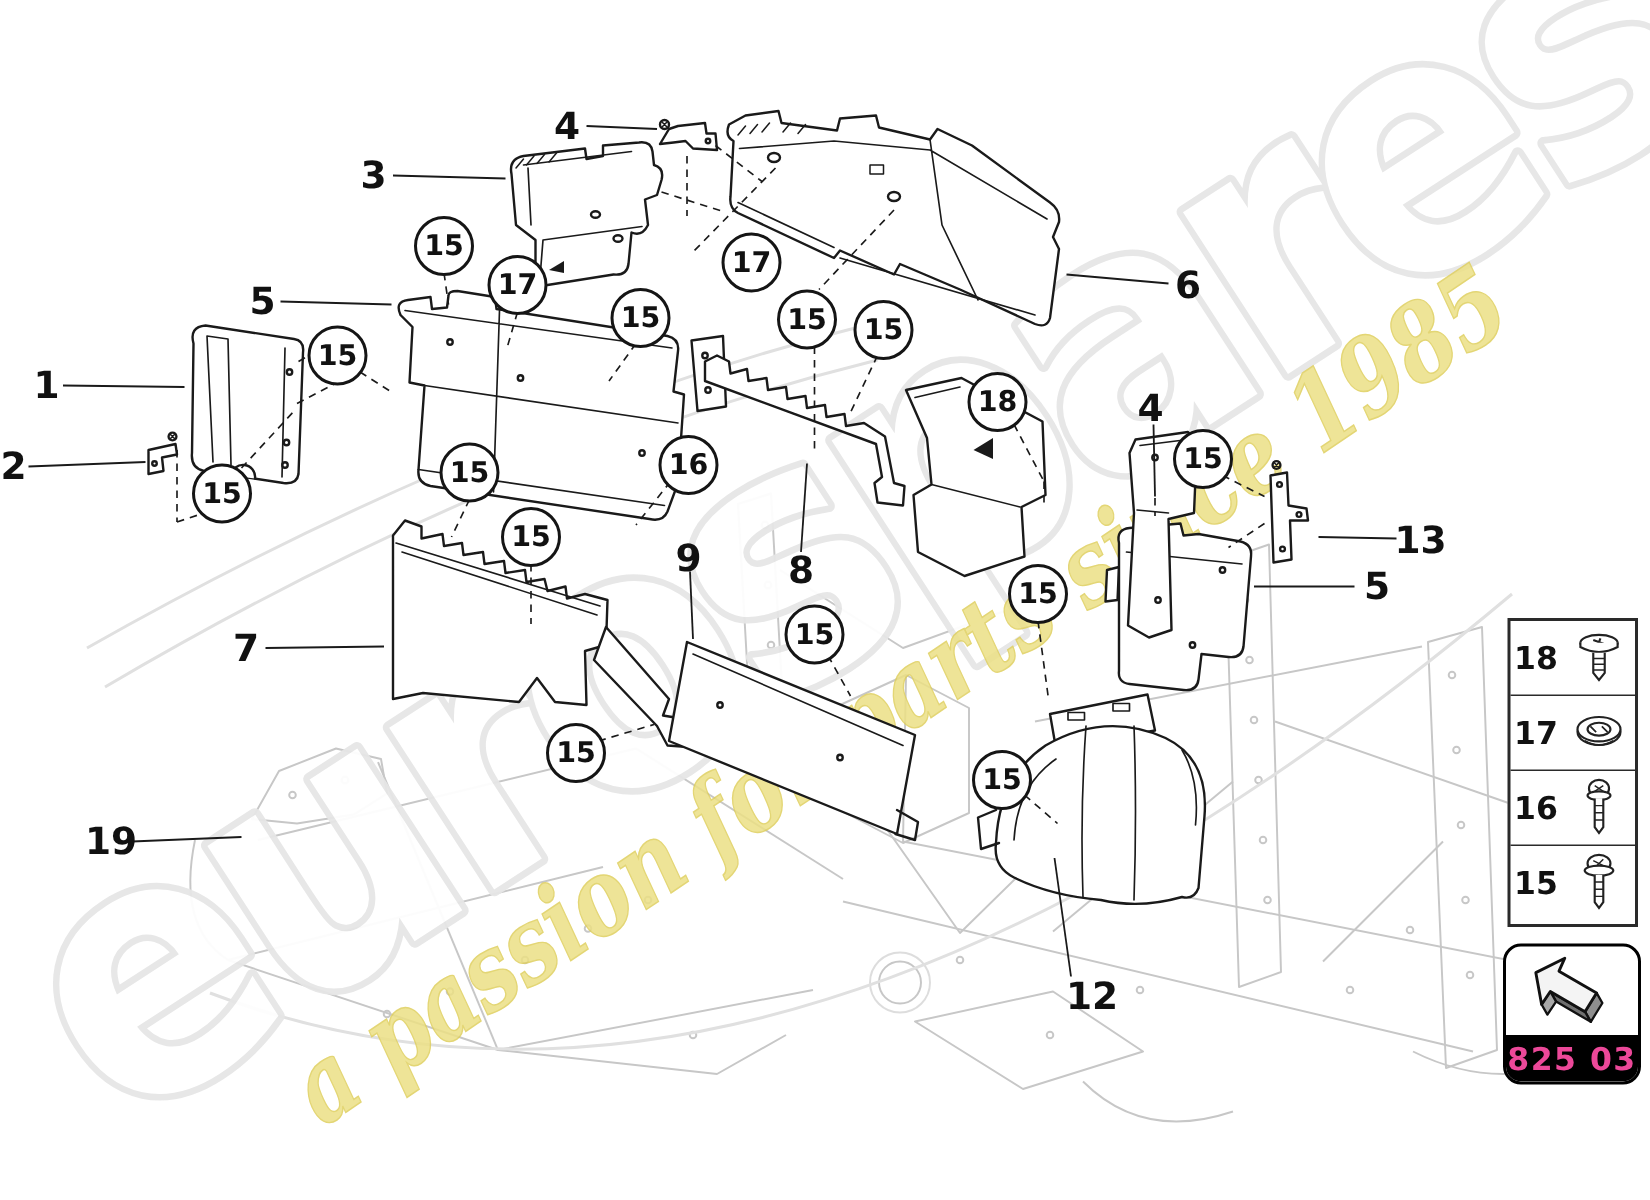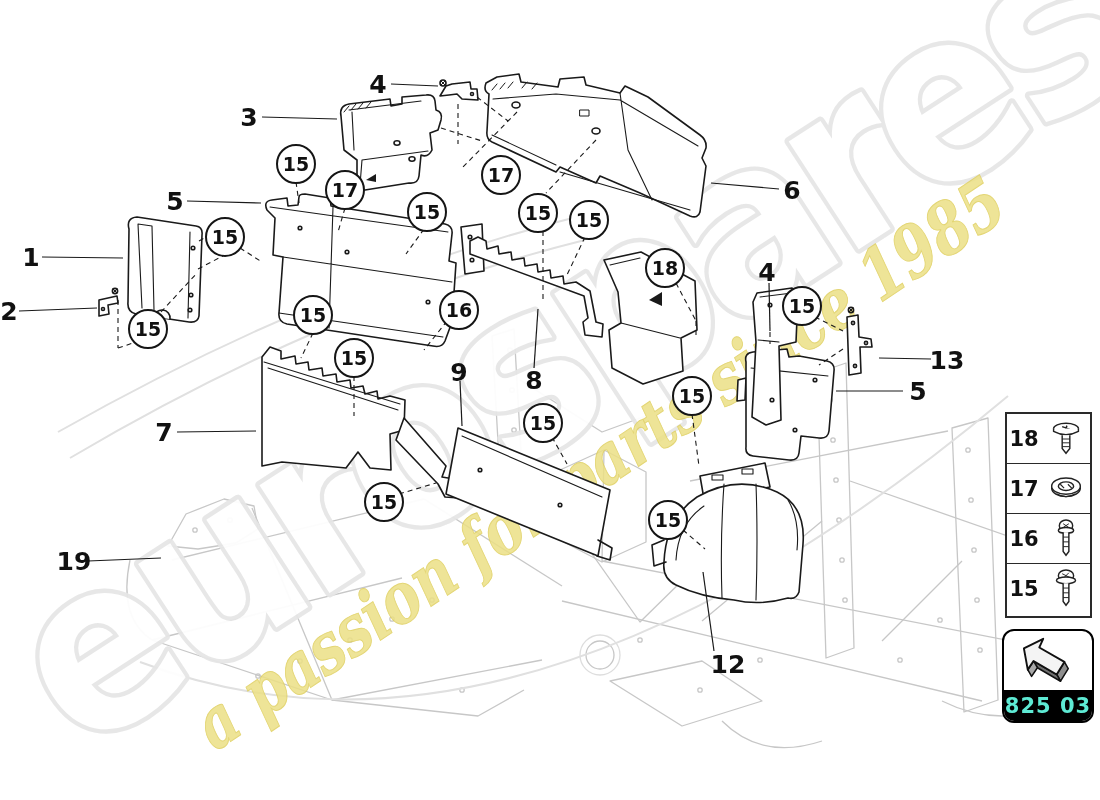--- a/index.html
+++ b/index.html
@@ -18,21 +18,21 @@
   .legend-row{height:50px;box-sizing:border-box;border-bottom:1.6px solid #2a2a2a;
               display:flex;align-items:center;}
   .legend-row:last-child{border-bottom:none;height:49px;}
   .legend-num{font-size:21px;font-weight:bold;color:#111;width:34px;text-align:center;}
   .legend-icon{flex:1;display:flex;align-items:center;justify-content:center;}
   
   .code-box{position:absolute;left:1002px;top:629px;width:88px;height:90px;
             border:2.6px solid #000;border-radius:12px;background:#fff;overflow:hidden;z-index:40;}
   .code-arrow{position:absolute;left:0;top:0;width:100%;height:58px;display:flex;
               align-items:center;justify-content:center;}
-  .code-label{position:absolute;left:0;bottom:0;width:100%;height:31px;background:#000;color:#5eead4;
+  .code-label{position:absolute;left:0;bottom:0;width:100%;height:31px;background:#000;color:#ec4899;
               font-size:21px;font-weight:bold;letter-spacing:1px;display:flex;align-items:center;
               justify-content:center;}
 </style>
 </head>
 <body>
 
 <div class="stage">
 
   <svg class="diagram" width="1100" height="800" viewBox="0 0 1100 800">
 

